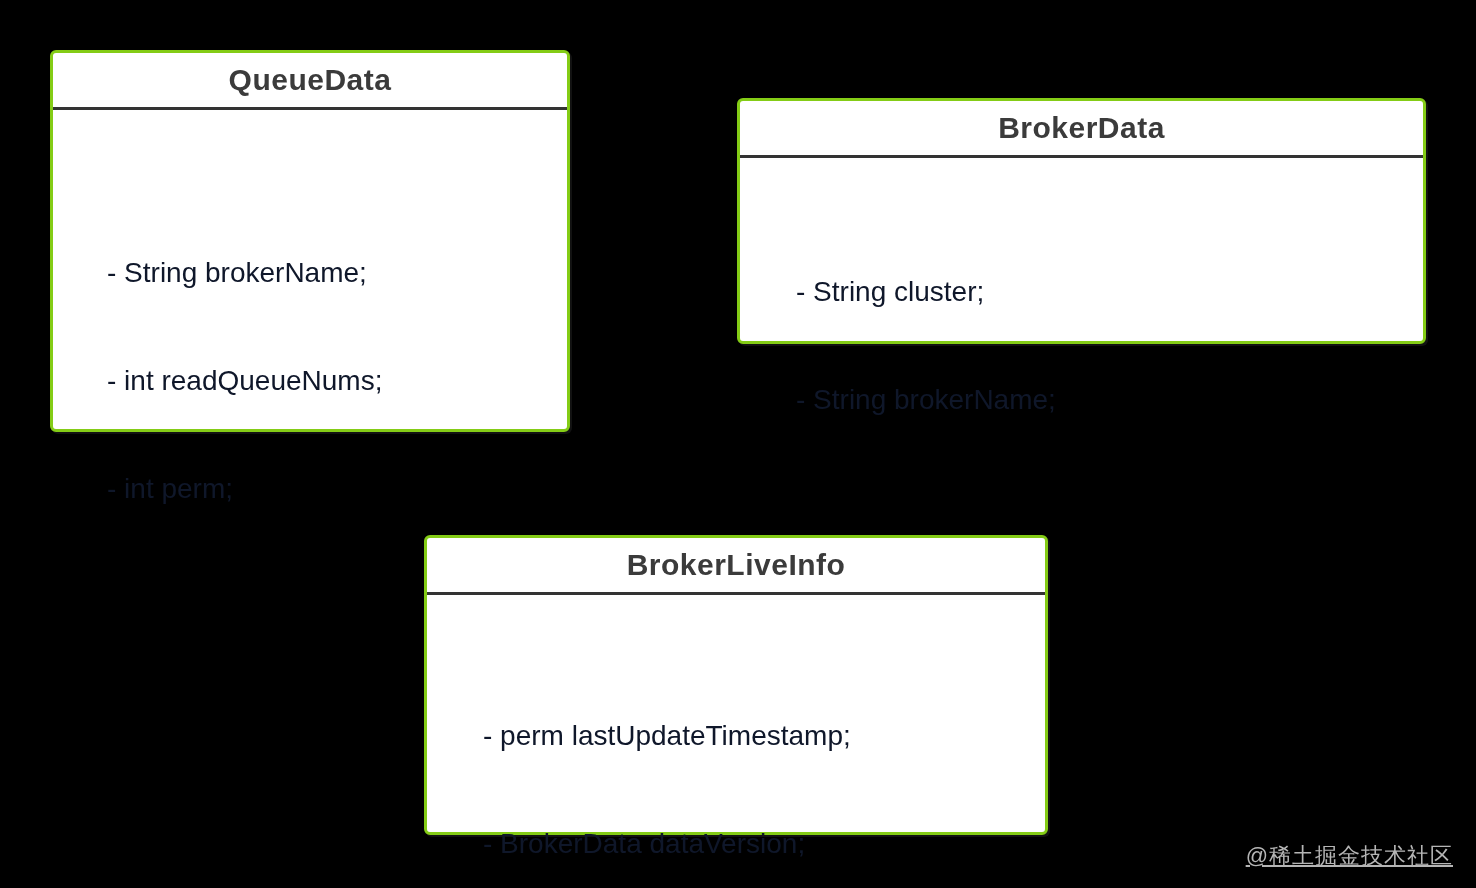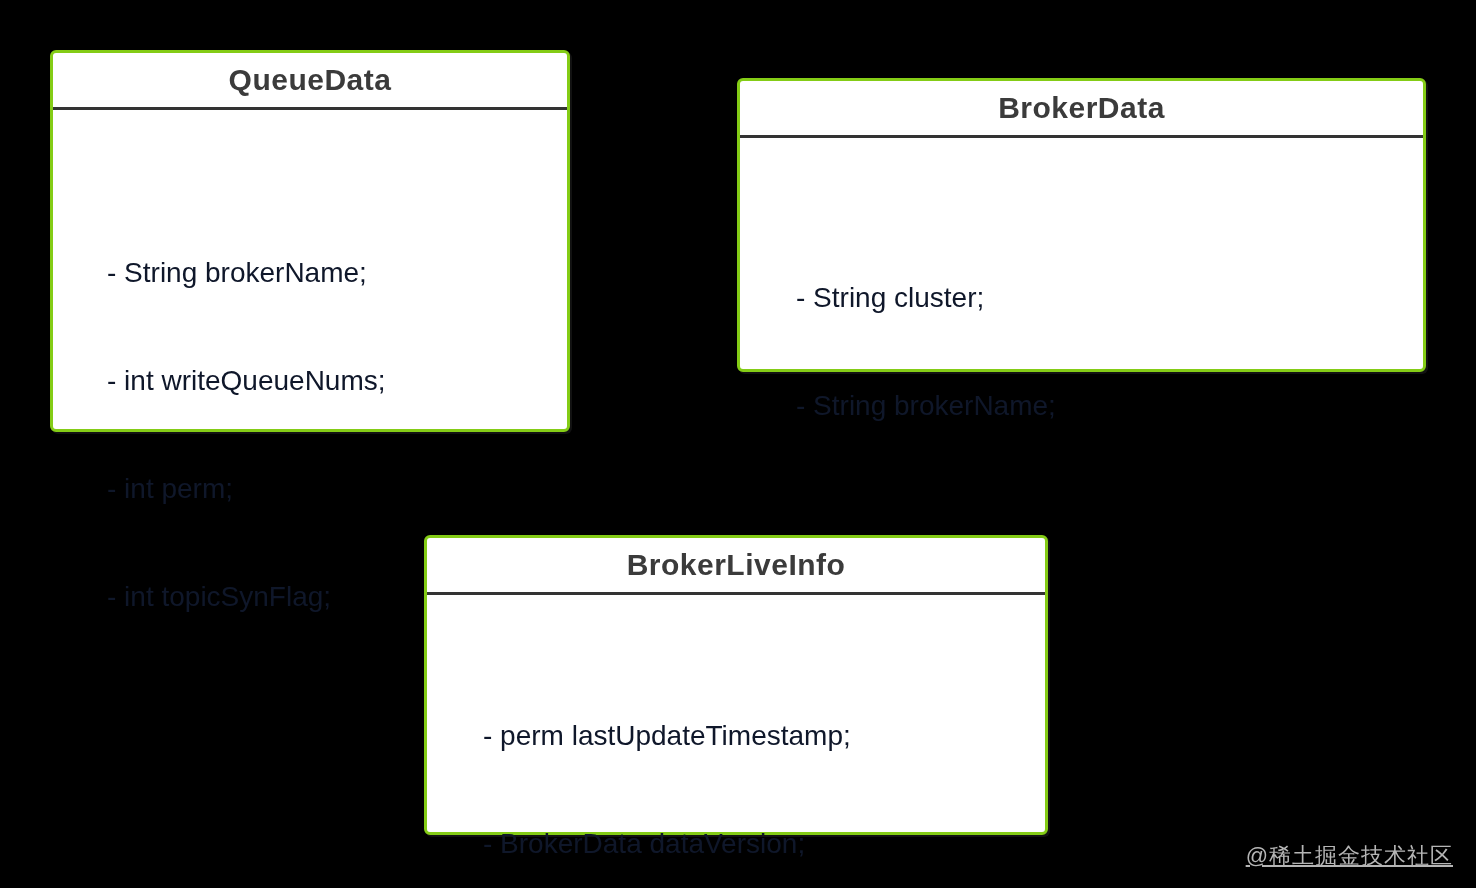--- a/index.html
+++ b/index.html
@@ -39,22 +39,22 @@
   .class-fields {
     box-sizing: border-box;
     color: #0f172a;
     font-size: 28px;
     line-height: 36px;
     white-space: pre;
   }
   .box-queuedata { left: 50px; top: 50px; width: 520px; height: 382px; }
   .box-queuedata .class-fields { padding: 73px 10px 0 54px; }
 
-  .box-brokerdata { left: 737px; top: 78px; width: 689px; height: 294px; }
-  .box-brokerdata .class-fields { padding: 58px 10px 0 56px; margin-top: 12px; }
+  .box-brokerdata { left: 737px; top: 98px; width: 689px; height: 246px; }
+  .box-brokerdata .class-fields { padding: 44px 10px 0 56px; }
 
   .box-brokerliveinfo { left: 424px; top: 535px; width: 624px; height: 300px; }
   .box-brokerliveinfo .class-fields { padding: 51px 10px 0 56px; }
 
   .field-line {
     display: block;
   }
   .watermark {
     position: absolute;
     right: 23px;
@@ -69,23 +69,22 @@
 <body>
 
 <div id="canvas">
 
   <div class="class-box box-queuedata">
     <div class="class-header">
       <span class="class-title">QueueData</span>
     </div>
     <div class="class-fields">
       <span class="field-line">- String brokerName;</span>
-      <span class="field-line">- int writeQueueNums;</span>
+      <span class="field-line">- int readQueueNums;</span>
       <span class="field-line">- int perm;</span>
-      <span class="field-line">- int topicSynFlag;</span>
     </div>
   </div>
 
   <div class="class-box box-brokerdata">
     <div class="class-header">
       <span class="class-title">BrokerData</span>
     </div>
     <div class="class-fields">
       <span class="field-line">- String cluster;</span>
       <span class="field-line">- String brokerName;</span>

